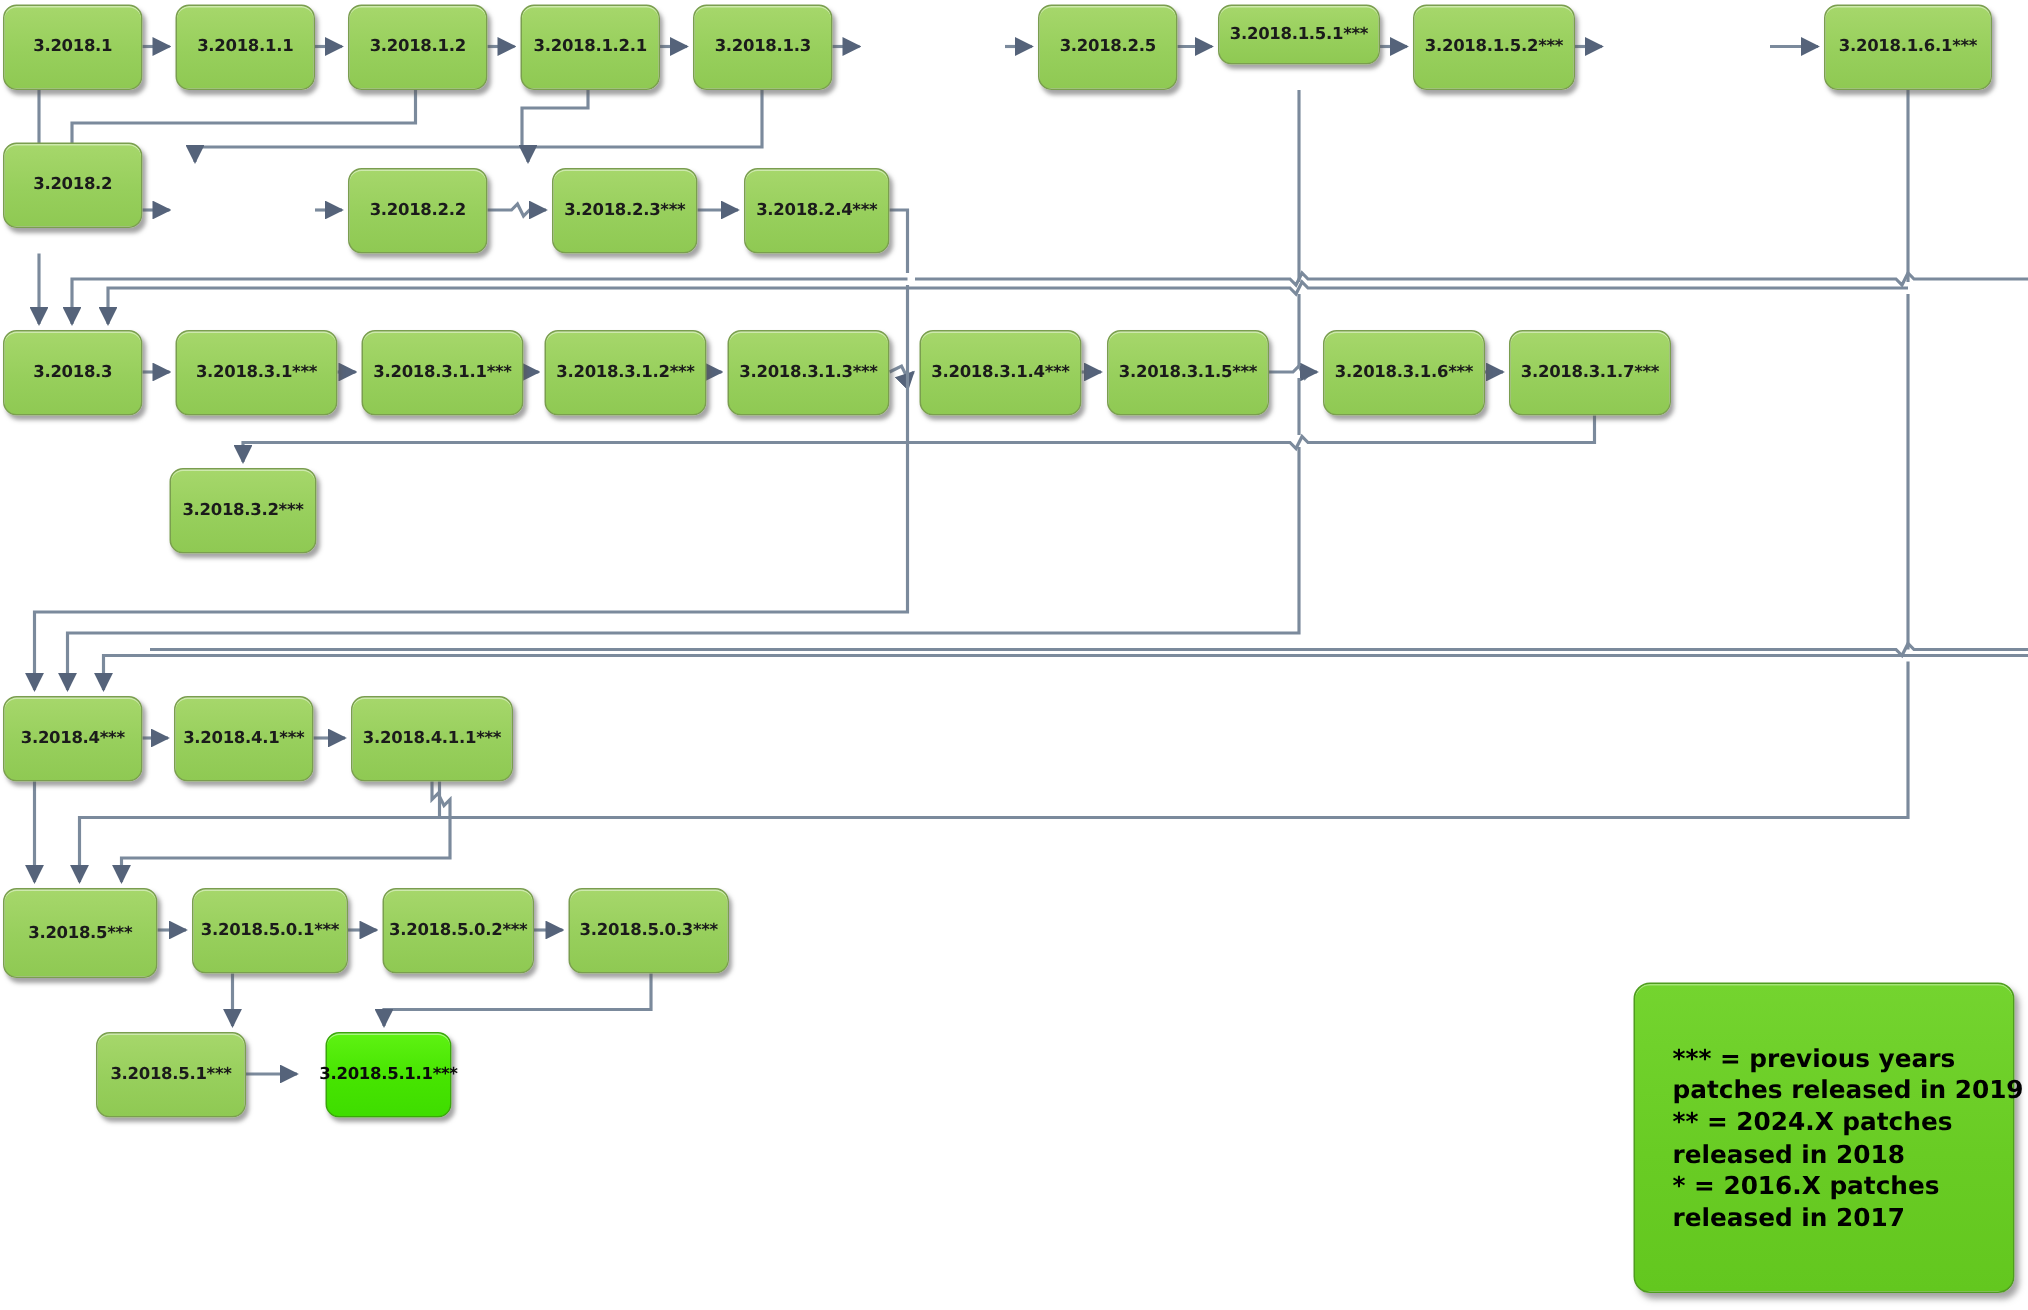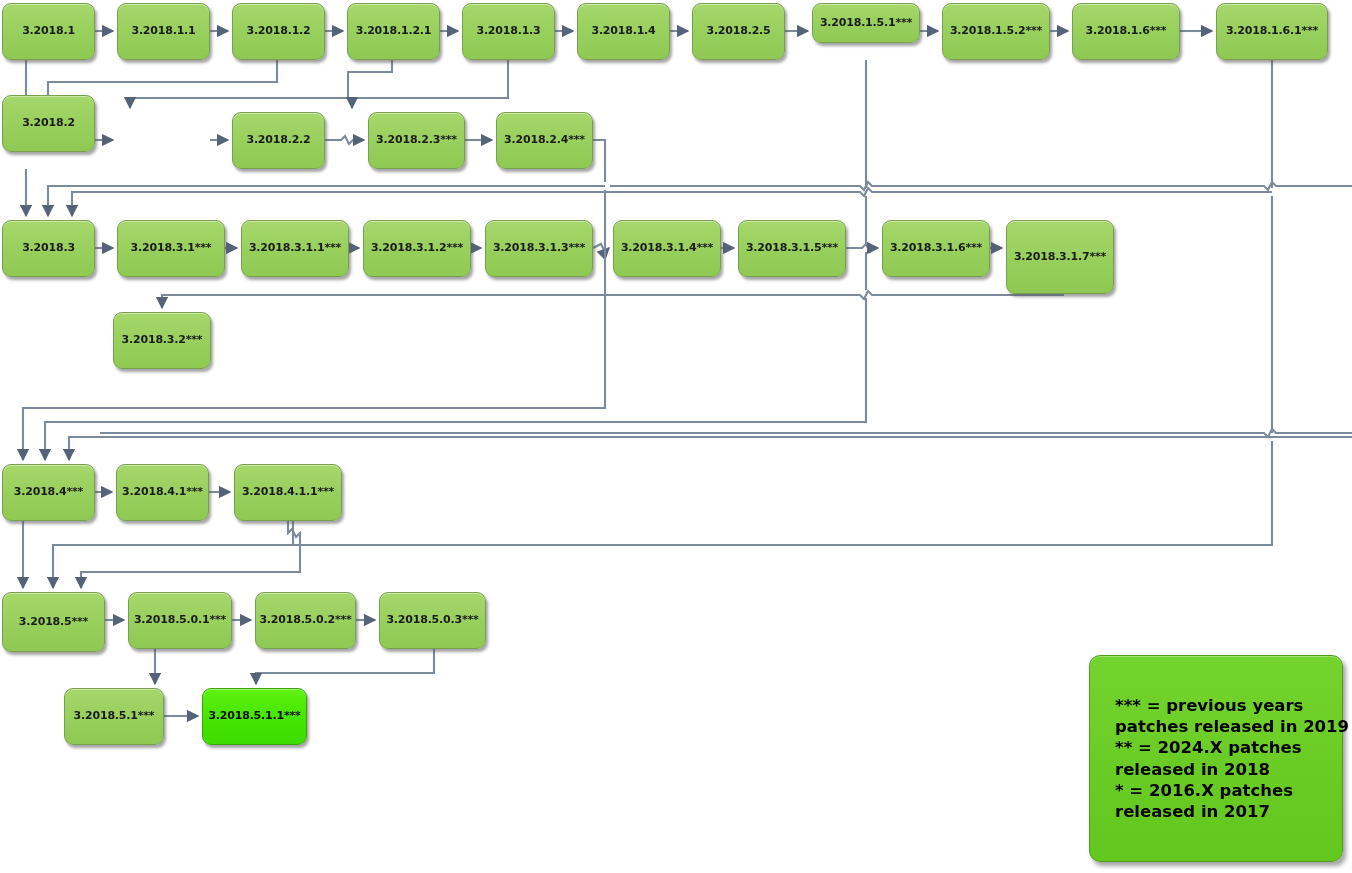--- a/index.html
+++ b/index.html
@@ -164,54 +164,52 @@
       <path d="M1352,433 L1276,433 L1272,429 L1268,437 L1264,433 L100,433"></path>
 
     </g>
   </svg>
 
   <div class="node" style="left:2px;top:3px;width:93px;height:57px">3.2018.1</div>
   <div class="node" style="left:117px;top:3px;width:93px;height:57px">3.2018.1.1</div>
   <div class="node" style="left:232px;top:3px;width:93px;height:57px">3.2018.1.2</div>
   <div class="node" style="left:347px;top:3px;width:93px;height:57px">3.2018.1.2.1</div>
   <div class="node" style="left:462px;top:3px;width:93px;height:57px">3.2018.1.3</div>
-  <div class="node" style="left:577px;top:3px;width:93px;height:57px">3.2018.1.4</div>
   <div class="node" style="left:692px;top:3px;width:93px;height:57px">3.2018.2.5</div>
   <div class="node" style="left:812px;top:3px;width:108px;height:40px">3.2018.1.5.1***</div>
   <div class="node" style="left:942px;top:3px;width:108px;height:57px">3.2018.1.5.2***</div>
-  <div class="node" style="left:1072px;top:3px;width:108px;height:57px">3.2018.1.6***</div>
   <div class="node" style="left:1216px;top:3px;width:112px;height:57px">3.2018.1.6.1***</div>
 
   <div class="node" style="left:2px;top:95px;width:93px;height:57px">3.2018.2</div>
   <div class="node" style="left:232px;top:112px;width:93px;height:57px">3.2018.2.2</div>
   <div class="node" style="left:368px;top:112px;width:97px;height:57px">3.2018.2.3***</div>
   <div class="node" style="left:496px;top:112px;width:97px;height:57px">3.2018.2.4***</div>
 
   <div class="node" style="left:2px;top:220px;width:93px;height:57px">3.2018.3</div>
   <div class="node" style="left:117px;top:220px;width:108px;height:57px">3.2018.3.1***</div>
   <div class="node" style="left:241px;top:220px;width:108px;height:57px">3.2018.3.1.1***</div>
   <div class="node" style="left:363px;top:220px;width:108px;height:57px">3.2018.3.1.2***</div>
   <div class="node" style="left:485px;top:220px;width:108px;height:57px">3.2018.3.1.3***</div>
   <div class="node" style="left:613px;top:220px;width:108px;height:57px">3.2018.3.1.4***</div>
   <div class="node" style="left:738px;top:220px;width:108px;height:57px">3.2018.3.1.5***</div>
   <div class="node" style="left:882px;top:220px;width:108px;height:57px">3.2018.3.1.6***</div>
-  <div class="node" style="left:1006px;top:220px;width:108px;height:74px">3.2018.3.1.7***</div>
+  <div class="node" style="left:1006px;top:220px;width:108px;height:57px">3.2018.3.1.7***</div>
   <div class="node" style="left:113px;top:312px;width:98px;height:57px">3.2018.3.2***</div>
 
   <div class="node" style="left:2px;top:464px;width:93px;height:57px">3.2018.4***</div>
   <div class="node" style="left:116px;top:464px;width:93px;height:57px">3.2018.4.1***</div>
   <div class="node" style="left:234px;top:464px;width:108px;height:57px">3.2018.4.1.1***</div>
 
   <div class="node" style="left:2px;top:592px;width:103px;height:60px">3.2018.5***</div>
   <div class="node" style="left:128px;top:592px;width:104px;height:57px">3.2018.5.0.1***</div>
   <div class="node" style="left:255px;top:592px;width:101px;height:57px">3.2018.5.0.2***</div>
   <div class="node" style="left:379px;top:592px;width:107px;height:57px">3.2018.5.0.3***</div>
 
   <div class="node" style="left:64px;top:688px;width:100px;height:57px">3.2018.5.1***</div>
-  <div class="node highlight" style="left:202px;top:688px;width:105px;height:57px">3.2018.5.1.1***</div>
+  <div class="node highlight" style="left:217px;top:688px;width:84px;height:57px">3.2018.5.1.1***</div>
 
   <div class="legend" style="left:1089px;top:655px;width:254px;height:207px">
     <div class="legend-line">*** = previous years</div>
     <div class="legend-line">patches released in 2019</div>
     <div class="legend-line">** = 2024.X patches</div>
     <div class="legend-line">released in 2018</div>
     <div class="legend-line">* = 2016.X patches</div>
     <div class="legend-line">released in 2017</div>
   </div>
 

